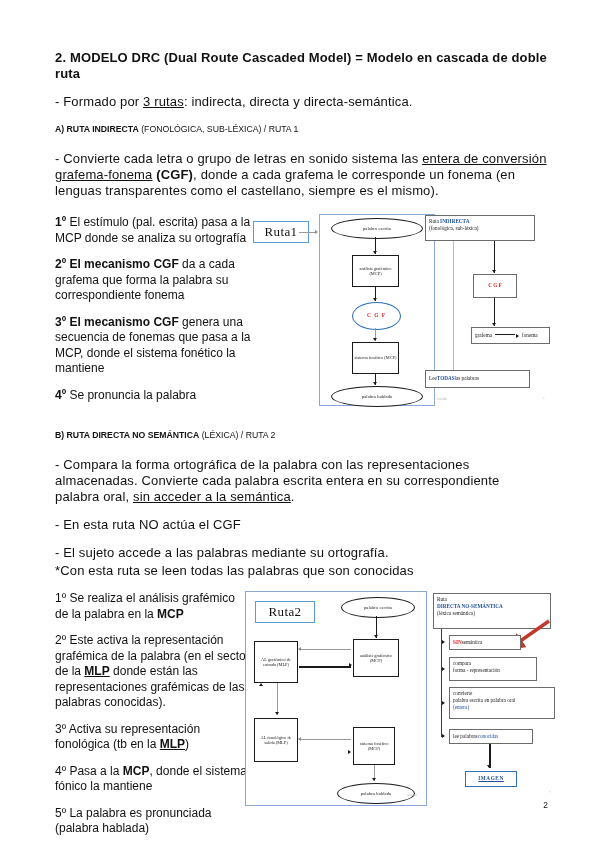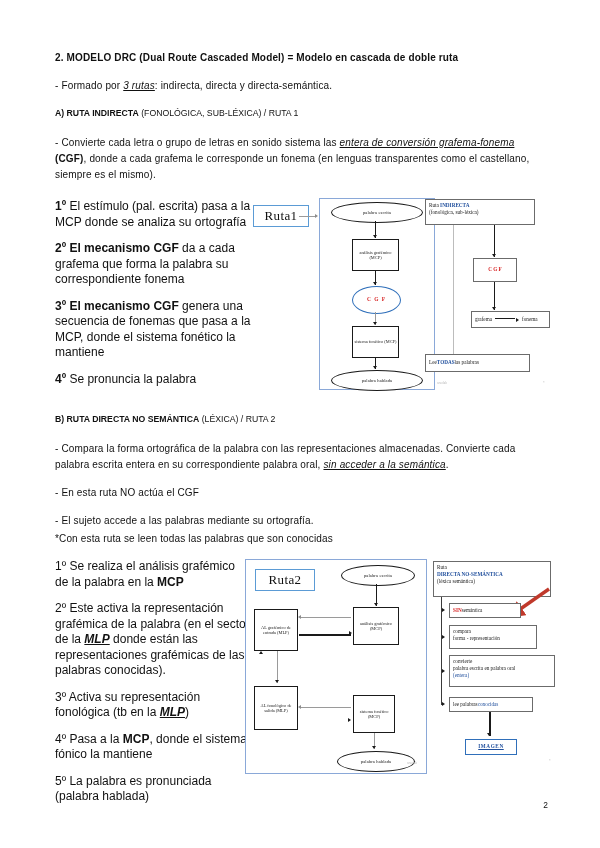--- a/index.html
+++ b/index.html
@@ -23,27 +23,27 @@
     background: #fff;
   }
   .content {
     position: absolute;
     left: 55px;
     top: 50px;
     width: 492px;
   }
   p.para {
     margin: 0 0 12px 0;
-    font-size: 10px;
+    font-size: 13px;
     line-height: 16px;
     letter-spacing: 0.15px;
     text-align: left;
   }
   .b { font-weight: bold; }
-  .u { text-decoration: underline; font-style: italic; }
+  .u { text-decoration: underline; }
   .heading { font-size: 8.7px; font-weight: bold; margin: 0 0 14px 0; line-height: 15px;}
   .heading .reg { font-weight: normal; margin-top: 32px; }
 
   
   .row-block {
     position: relative;
     width: 492px;
   }
   .steps {
     width: 196px;

